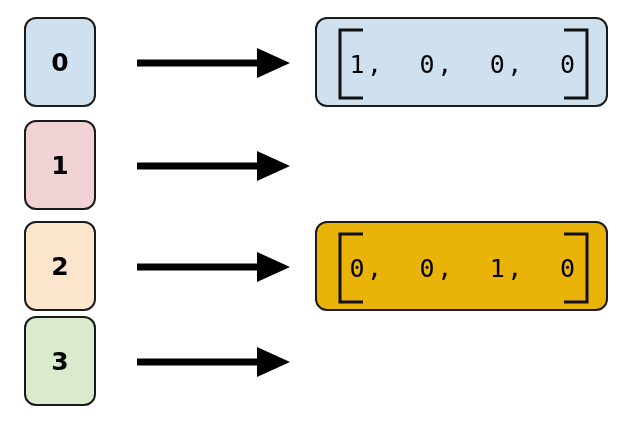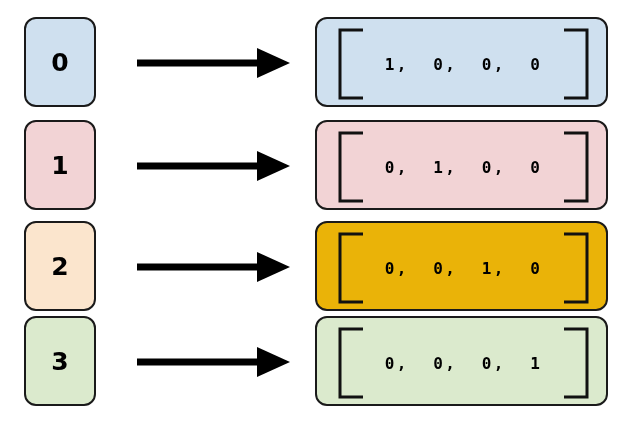--- a/index.html
+++ b/index.html
@@ -79,22 +79,22 @@
   .vector-text {
     position: absolute;
     left: 0;
     top: 0;
     width: 293px;
     height: 90px;
     display: flex;
     align-items: center;
     justify-content: center;
     font-family: "DejaVu Sans Mono", monospace;
-    font-size: 16px;
-    font-weight: bold;
+    font-size: 25px;
+    font-weight: normal;
     letter-spacing: 2.5px;
     color: #000000;
     white-space: pre;
   }
 </style>
 </head>
 <body>
 
 <div id="diagram">
 
@@ -120,27 +120,20 @@
   <div class="row" id="row-1" style="top:120px;">
     <div class="scalar-box" id="scalar-1" style="background: rgb(242, 211, 213);">
       <span class="scalar-text">1</span>
     </div>
     <div class="arrow">
       <svg width="160" height="40" viewBox="0 0 160 40">
         <line x1="4" y1="20" x2="128" y2="20" stroke="#000000" stroke-width="7"></line>
         <polygon points="124,5 157,20 124,35" fill="#000000"></polygon>
       </svg>
     </div>
-    <div class="vector-box" id="vector-1" style="background: rgb(242, 211, 213);">
-      <svg class="bracket-svg" viewBox="0 0 253 72">
-        <path d="M 26 2 L 3 2 L 3 70 L 26 70" fill="none" stroke="#111111" stroke-width="3"></path>
-        <path d="M 227 2 L 250 2 L 250 70 L 227 70" fill="none" stroke="#111111" stroke-width="3"></path>
-      </svg>
-      <div class="vector-text">0,  1,  0,  0</div>
-    </div>
   </div>
 
   <div class="row" id="row-2" style="top:221px;">
     <div class="scalar-box" id="scalar-2" style="background: rgb(251, 229, 205);">
       <span class="scalar-text">2</span>
     </div>
     <div class="arrow">
       <svg width="160" height="40" viewBox="0 0 160 40">
         <line x1="4" y1="20" x2="128" y2="20" stroke="#000000" stroke-width="7"></line>
         <polygon points="124,5 157,20 124,35" fill="#000000"></polygon>
@@ -158,22 +151,15 @@
   <div class="row" id="row-3" style="top:316px;">
     <div class="scalar-box" id="scalar-3" style="background: rgb(219, 234, 205);">
       <span class="scalar-text">3</span>
     </div>
     <div class="arrow">
       <svg width="160" height="40" viewBox="0 0 160 40">
         <line x1="4" y1="20" x2="128" y2="20" stroke="#000000" stroke-width="7"></line>
         <polygon points="124,5 157,20 124,35" fill="#000000"></polygon>
       </svg>
     </div>
-    <div class="vector-box" id="vector-3" style="background: rgb(219, 234, 205);">
-      <svg class="bracket-svg" viewBox="0 0 253 72">
-        <path d="M 26 2 L 3 2 L 3 70 L 26 70" fill="none" stroke="#111111" stroke-width="3"></path>
-        <path d="M 227 2 L 250 2 L 250 70 L 227 70" fill="none" stroke="#111111" stroke-width="3"></path>
-      </svg>
-      <div class="vector-text">0,  0,  0,  1</div>
-    </div>
   </div>
 
 </div>
 
 </body></html>

